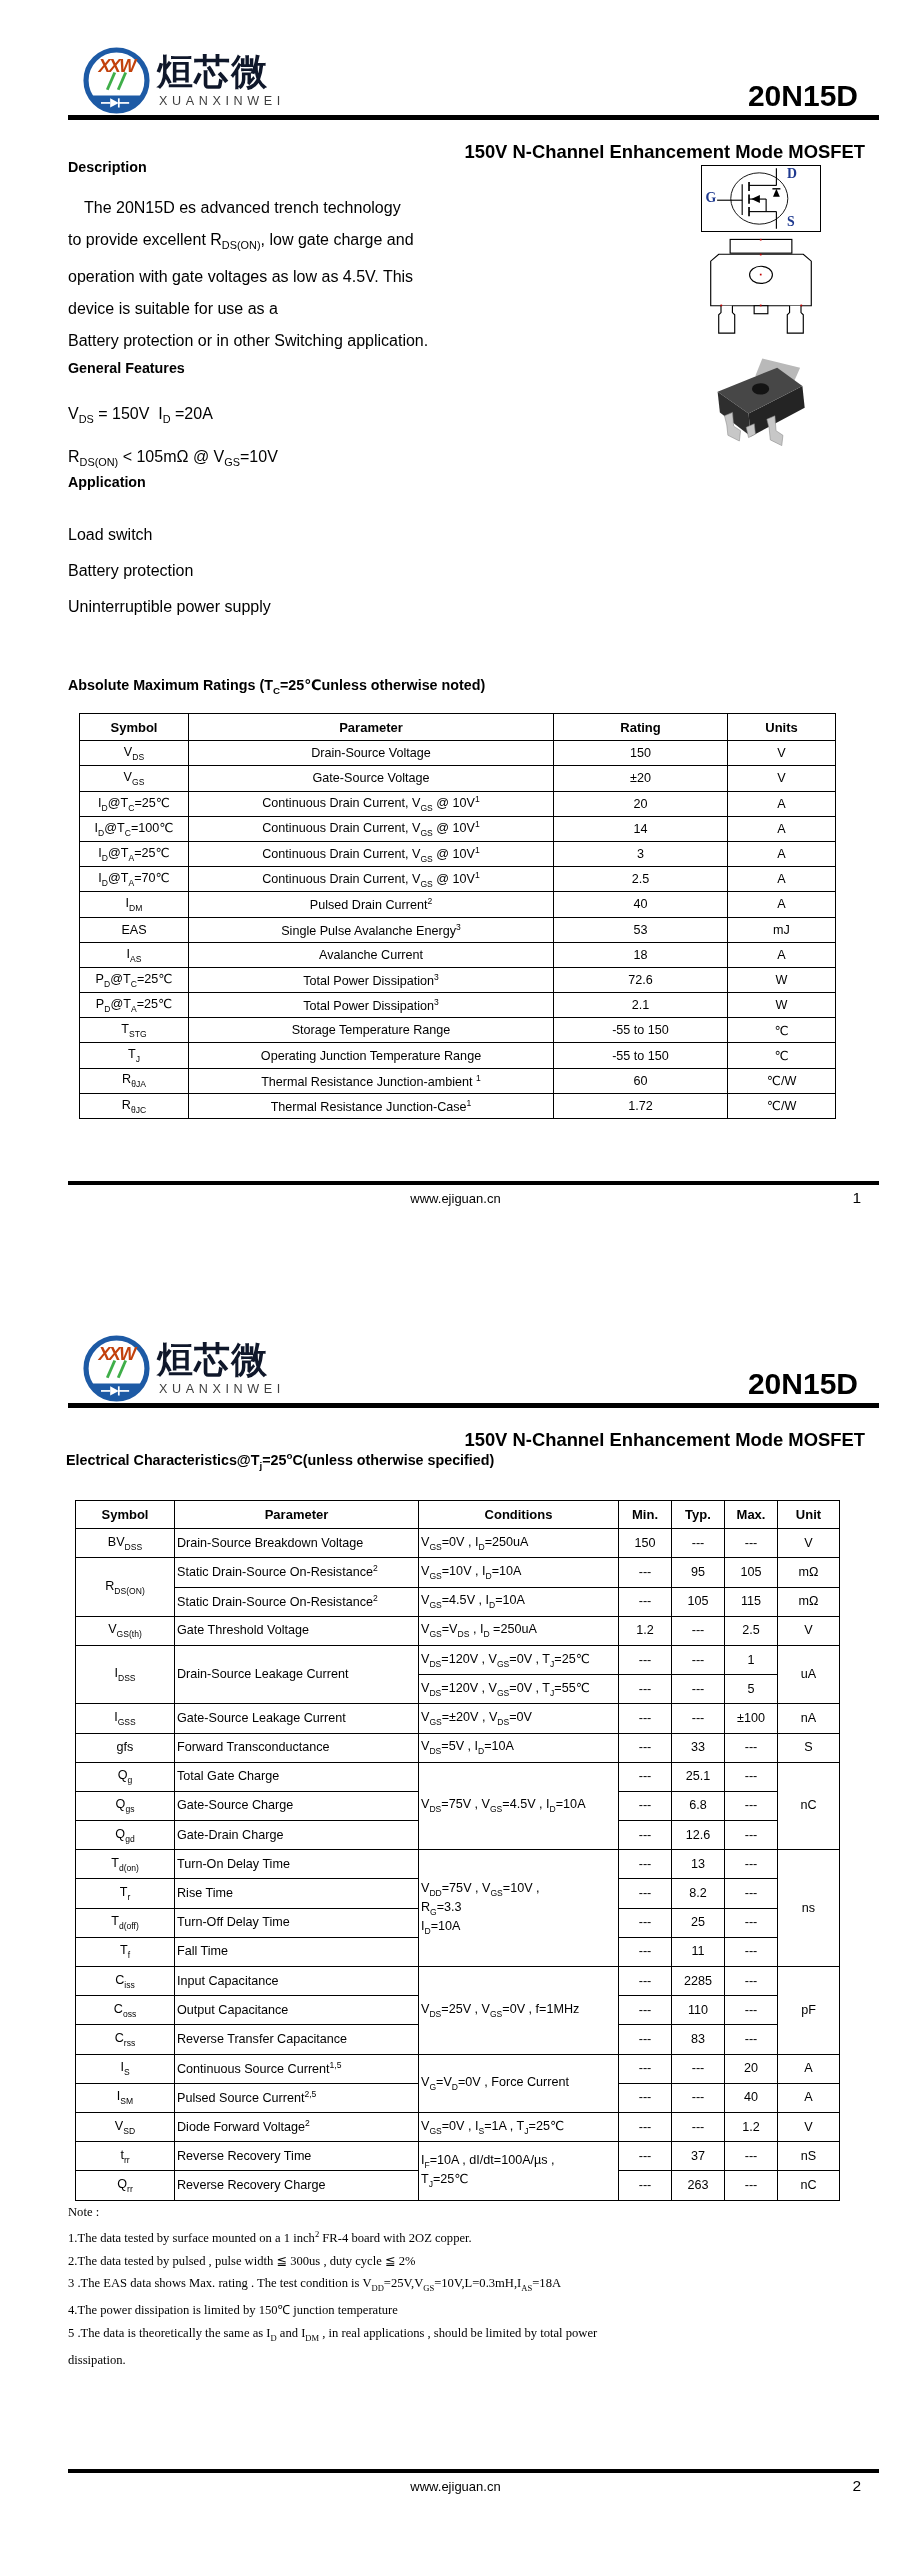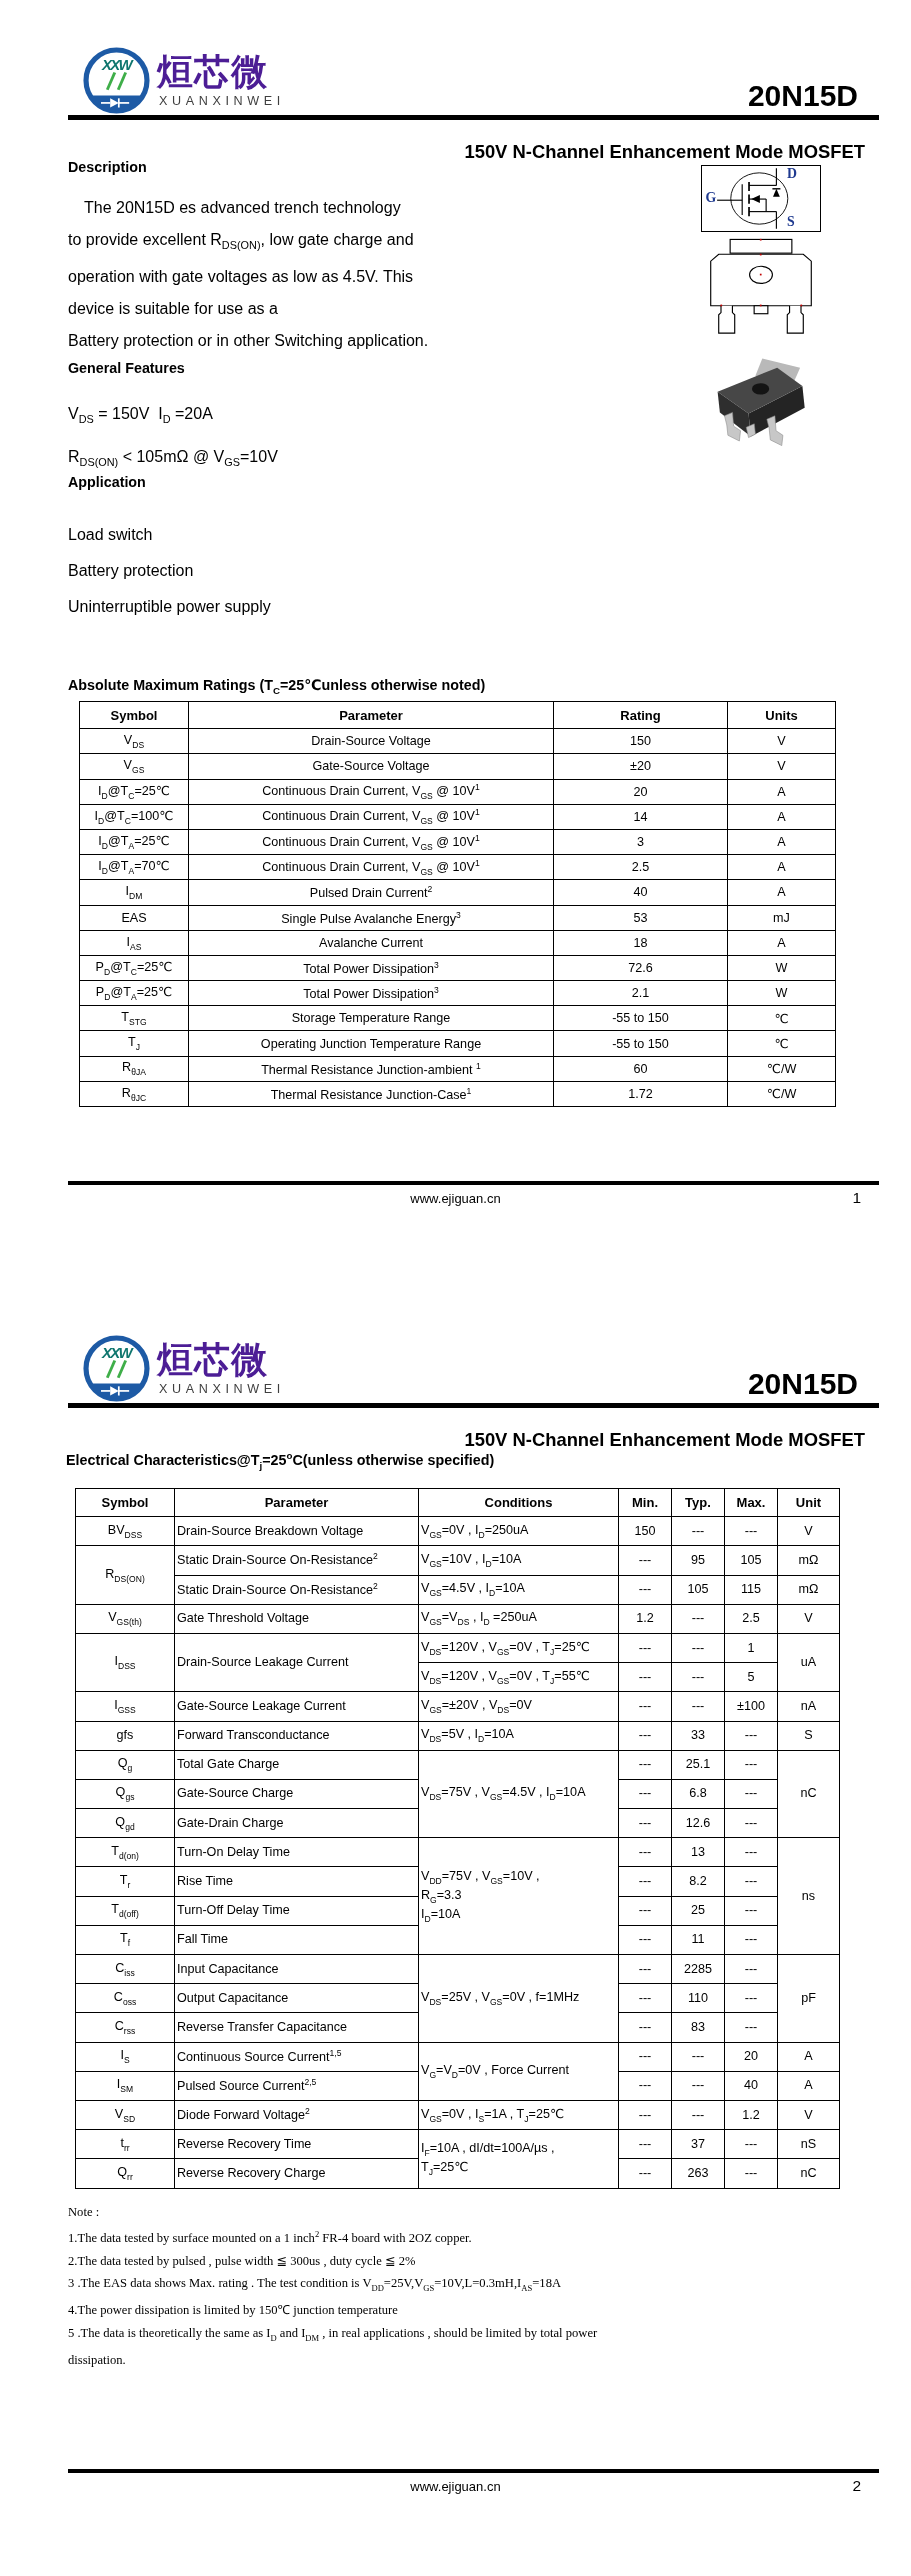--- a/index.html
+++ b/index.html
@@ -1,22 +1,22 @@
 <!DOCTYPE html>
 <html style="font-size:9.2px"><head>
 <meta charset="utf-8">
 <style>
   html,body{margin:0;padding:0;background:#ffffff;}
   body{width:911px;font-family:"Liberation Sans","DejaVu Sans",sans-serif;color:#000;}
   .page{position:relative;width:911px;height:1288px;background:#fff;overflow:hidden;}
   
   .logo-svg{position:absolute;left:82px;top:46px;width:69px;height:69px;}
   .logo-monogram{position:absolute;left:82px;top:56px;width:69px;text-align:center;
-    font-style:italic;font-weight:bold;font-size:15px;letter-spacing:-1.7px;color:#0f766e;}
-  .logo-cn{position:absolute;left:157px;top:48px;font-size:36px;font-weight:700;letter-spacing:1.1px;color:#4c1d95;}
+    font-style:italic;font-weight:bold;font-size:18px;letter-spacing:-1.7px;color:#c2410c;}
+  .logo-cn{position:absolute;left:157px;top:48px;font-size:36px;font-weight:700;letter-spacing:1.1px;color:#0f172a;}
   .logo-en{position:absolute;left:159px;top:94px;font-size:12.6px;letter-spacing:4.6px;color:#3f3f3f;}
   .part-number{position:absolute;right:53px;top:79px;font-size:30px;font-weight:bold;}
   .rule{position:absolute;left:68px;width:811px;height:4.6px;background:#000;}
   .rule.hdr{top:115px;}
   .subtitle{position:absolute;right:46px;top:141px;font-size:18.4px;font-weight:bold;}
   
   .sec-title{position:absolute;left:68px;font-size:14.3px;font-weight:bold;}
   .textblock{position:absolute;left:68px;font-size:16px;}
   .desc-lines{top:192px;width:459px;line-height:32px;}
   .desc-lines .ind{text-indent:16px;}
@@ -28,21 +28,21 @@
   .sym-box{position:absolute;left:701px;top:165px;width:118px;height:65px;border:1.1px solid #000;background:#fff;}
   .sym-box svg{position:absolute;left:0;top:0;}
   .sym-label{position:absolute;font-family:"Liberation Serif","DejaVu Serif",serif;font-weight:bold;font-size:13.8px;color:#1f3a8f;}
   .sym-d{left:85px;top:0px;}
   .sym-g{left:3.4px;top:24px;}
   .sym-s{left:85px;top:48px;}
   .outline-img{position:absolute;left:705px;top:237px;width:112px;height:102px;}
   .pkg3d-img{position:absolute;left:705px;top:356px;width:110px;height:99px;}
   
   table.dt{border-collapse:collapse;position:absolute;table-layout:fixed;background:#fff;
-    border:1.7px solid #000;font-size:12.6px;}
+    border:1.7px solid #000;font-size:12.6px;margin-top:12px;}
   table.dt th,table.dt td{border:1.1px solid #000;padding:1.1px 3.4px;vertical-align:middle;}
   table.dt th{font-size:13px;font-weight:bold;border-bottom:1.7px solid #000;}
   table.dt td.c{text-align:center;}
   table.dt td.l{text-align:left;padding-left:2px;}
   #abs-table{left:79px;top:701px;width:757px;}
   #abs-table th{height:24px;}
   #abs-table td{height:22px;}
   #elec-table{left:75px;top:200px;width:763px;}
   #elec-table th{height:25px;}
   #elec-table td{height:26px;line-height:1.35;}

